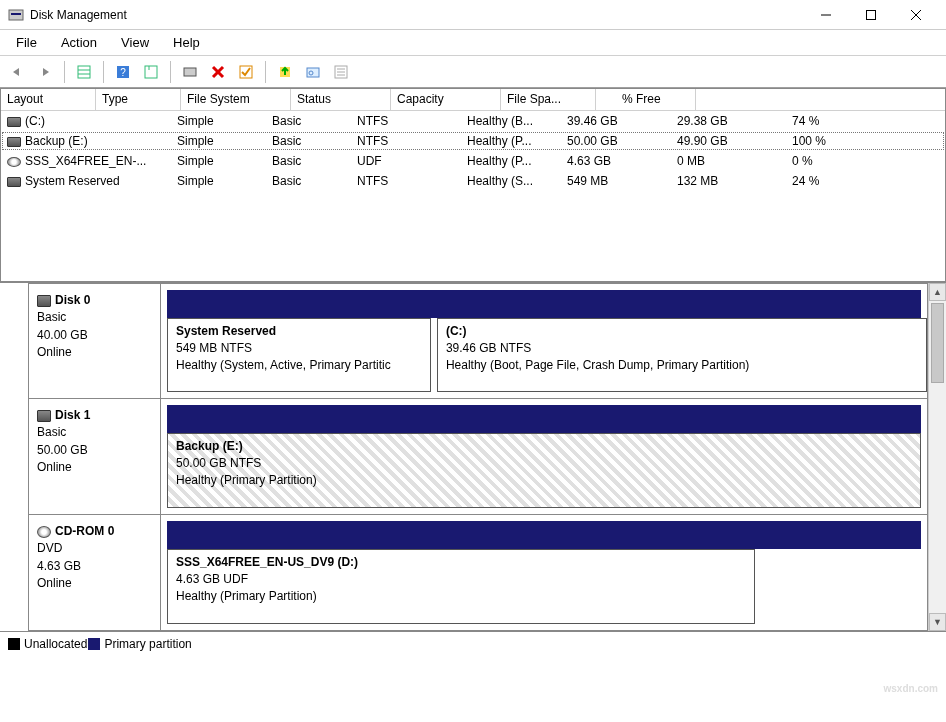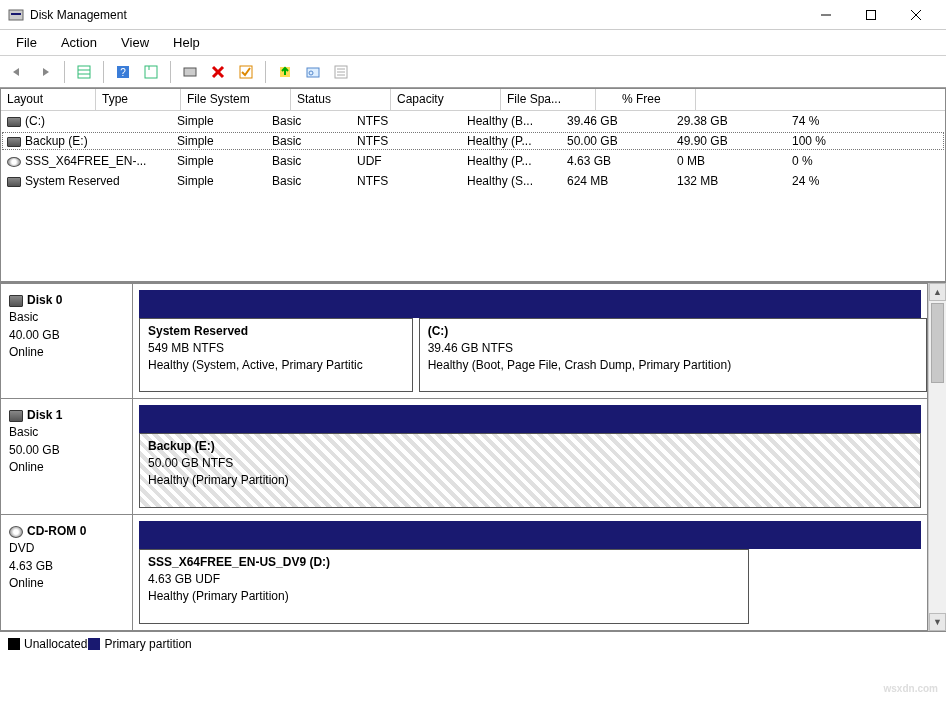--- a/index.html
+++ b/index.html
@@ -69,21 +69,21 @@
     }
     .vcell .drv-icon { width:14px; height:10px; display:inline-block; margin-right:4px; vertical-align:middle;}
     .drv-hdd { background:linear-gradient(#888,#555); border:1px solid #333; border-radius:1px;}
     .drv-dvd { background:radial-gradient(circle,#fff 30%,#aaa 70%); border:1px solid #555; border-radius:50%; width:12px; height:12px;}
     
     .c-vol{width:170px;} .c-lay{width:95px;} .c-typ{width:85px;} .c-fs{width:110px;}
     .c-st{width:100px;} .c-cap{width:110px;} .c-fr{width:95px;} .c-pf{width:80px;margin-left:20px;}
 
     
     .gwrap { border-top:2px solid #888; display:flex; }
-    .gscroll { flex:1; }
+    .gscroll { flex:1;margin-left:28px; }
     .scrollbar { width:18px; background:#f0f0f0; border-left:1px solid #ccc; position:relative;}
     .sb-btn { height:18px; background:#e8e8e8; border:1px solid #bbb; display:flex; align-items:center; justify-content:center; font-size:9px; color:#555;}
     .sb-thumb { position:absolute; top:20px; height:80px; left:2px; right:2px; background:#c8c8c8; border:1px solid #aaa;}
     
     .disk {
       display:flex;
       border:1px solid #888;
       border-top:none;
       min-height:116px;
     }
@@ -275,21 +275,21 @@
         <div class="vcell c-cap">4.63 GB</div>
         <div class="vcell c-fr">0 MB</div>
         <div class="vcell c-pf">0 %</div>
       </div>
       <div class="vrow">
         <div class="vcell c-vol"><span class="drv-icon drv-hdd"></span>System Reserved</div>
         <div class="vcell c-lay">Simple</div>
         <div class="vcell c-typ">Basic</div>
         <div class="vcell c-fs">NTFS</div>
         <div class="vcell c-st">Healthy (S...</div>
-        <div class="vcell c-cap">624 MB</div>
+        <div class="vcell c-cap">549 MB</div>
         <div class="vcell c-fr">132 MB</div>
         <div class="vcell c-pf">24 %</div>
       </div>
     </div>
 </div>
 
 <div class="gwrap">
   <div class="gscroll" id="gscroll">
       <div class="disk">
         <div class="dinfo">

